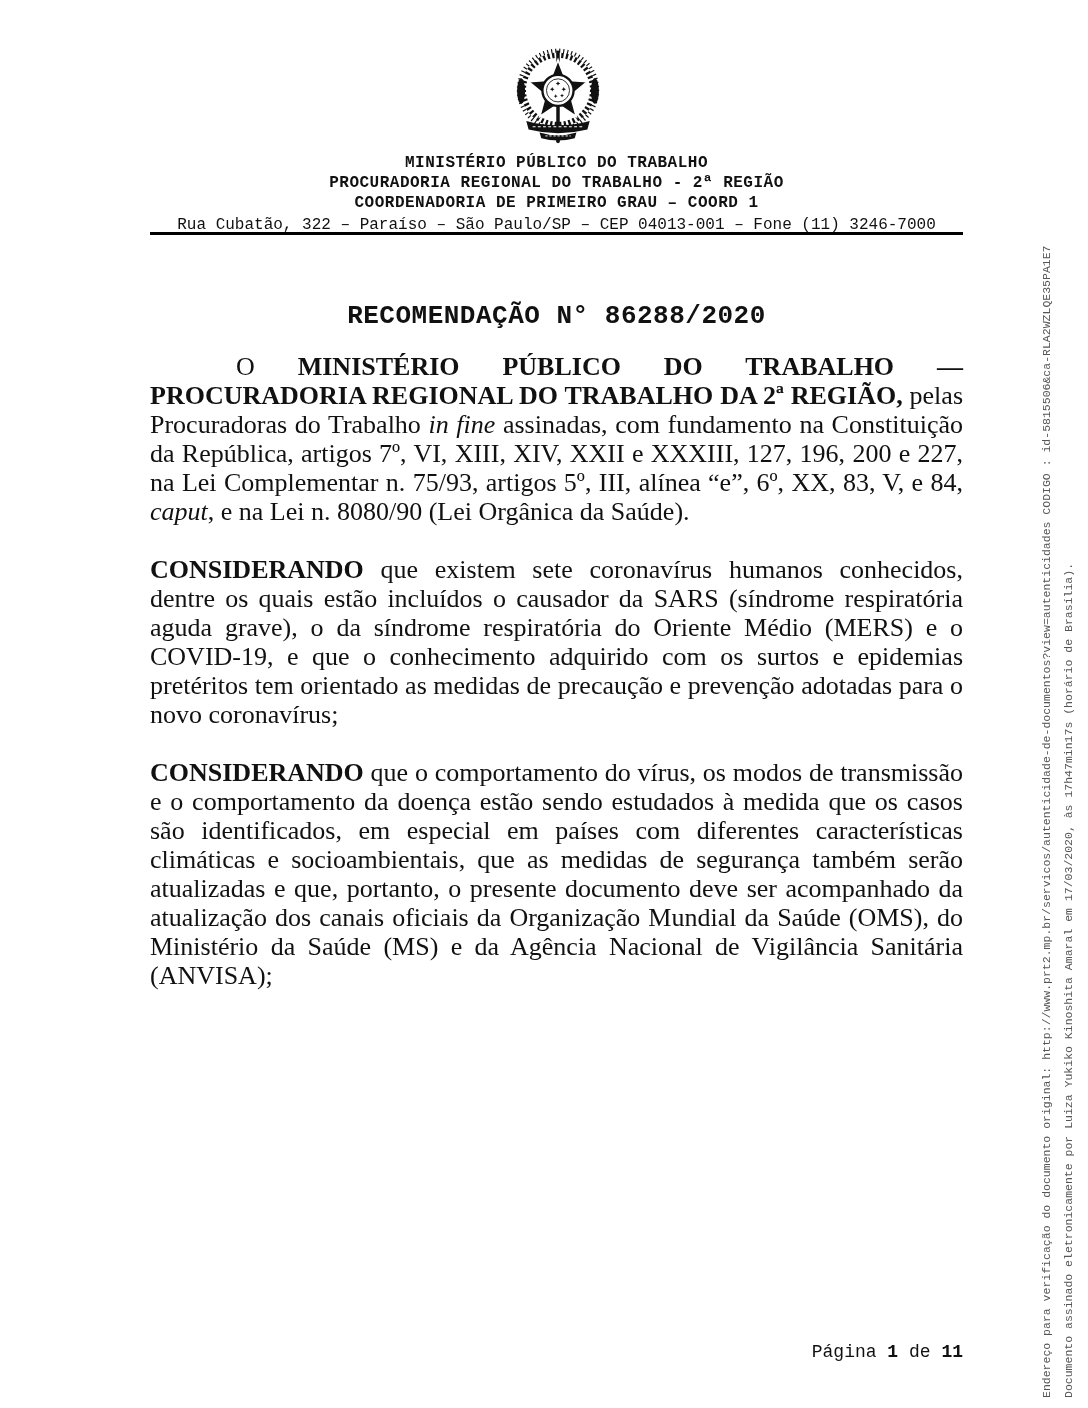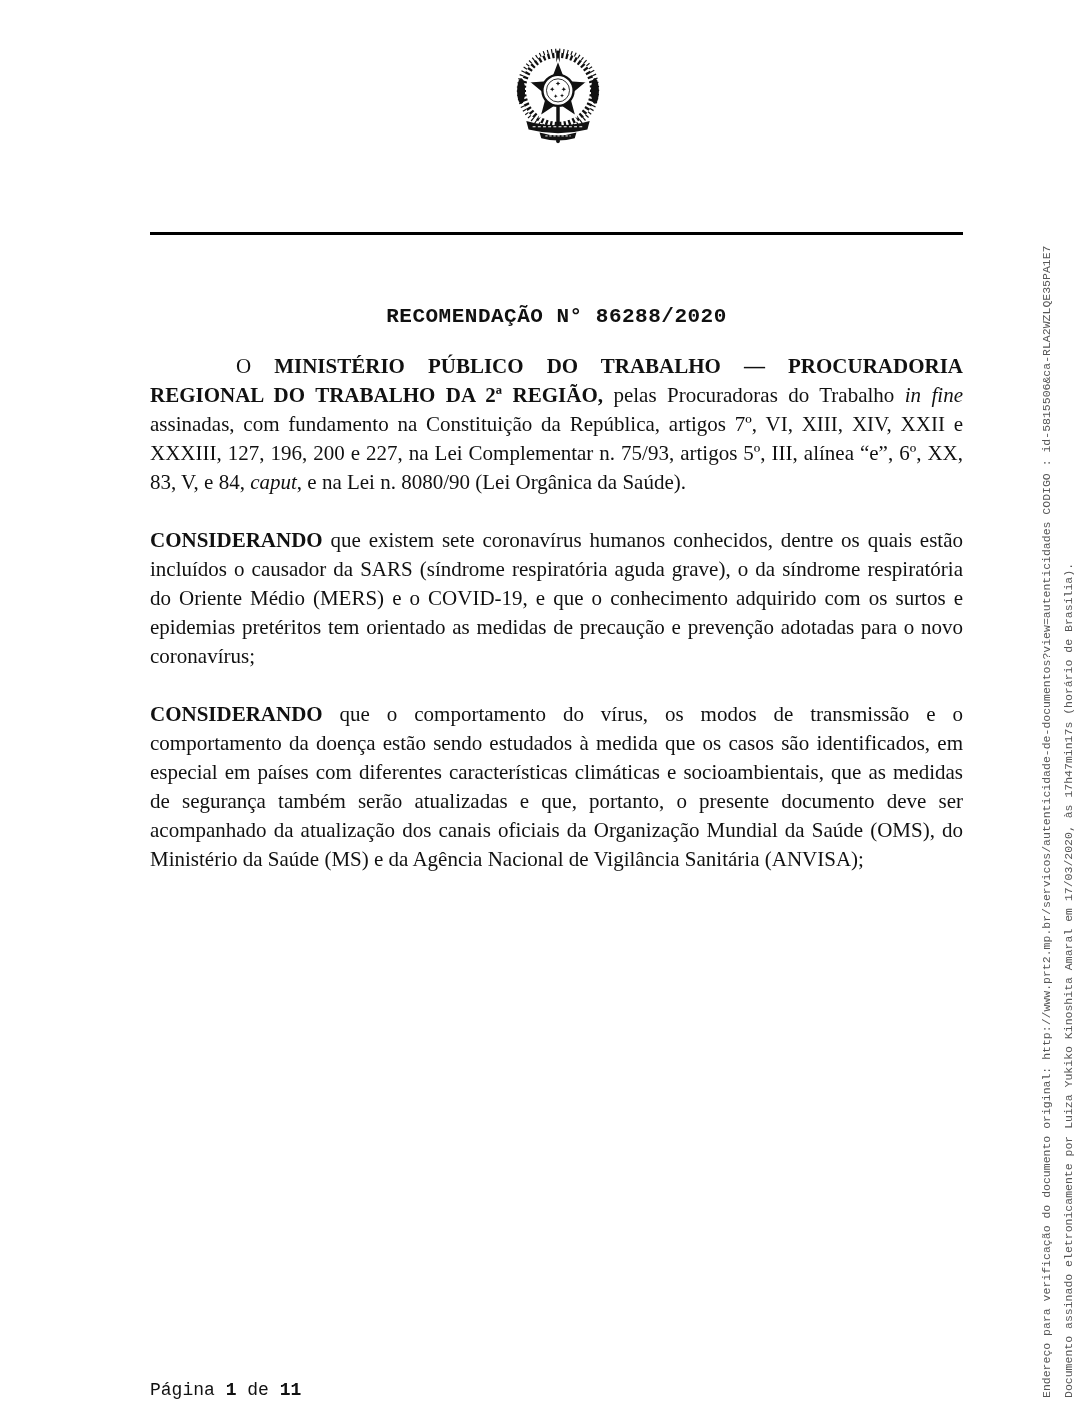--- a/index.html
+++ b/index.html
@@ -10,30 +10,30 @@
   .emblem{position:absolute;left:500px;top:46px;width:116px;height:98px;}
   .header-block{
     position:absolute;left:150px;top:153px;width:813px;
     text-align:center;font-size:16px;line-height:20px;color:#111111;
   }
   .header-org{font-weight:bold;letter-spacing:0.5px;}
   .header-address{font-weight:normal;margin-top:2px;}
   .header-rule{position:absolute;left:150px;top:232px;width:813px;height:3px;background:#000000;}
   .content{
     position:absolute;left:150px;top:302px;width:813px;
-    font-size:21px;line-height:29px;color:#111111;
+    font-size:26px;line-height:29px;color:#111111;
   }
   .doc-title{text-align:center;font-weight:bold;margin:0 0 21px 0;letter-spacing:0.5px;}
   .para{margin:12px 0 29px 0;text-align:justify;font-family:Liberation Serif, serif;}
   .para.indent{text-indent:86px;}
   .b{font-weight:bold;}
   .i{font-style:italic;}
   .footer{
-    position:absolute;left:150px;top:1342px;width:813px;text-align:left;
-    font-size:18px;color:#111111;margin-top:38px;
+    position:absolute;left:150px;top:1342px;width:813px;text-align:right;
+    font-size:18px;color:#111111;
   }
   .side-note{
     position:absolute;transform:rotate(-90deg);transform-origin:0 0;
     white-space:nowrap;font-size:11.5px;line-height:14px;color:#555555;
     font-family:"Liberation Mono","DejaVu Sans Mono",monospace;
   }
   .side-note-1{left:1062px;top:1398px;}
   .side-note-2{left:1040px;top:1398px;}
 </style>
 </head>
@@ -64,20 +64,26 @@
     </g>
 
     <path d="M45,130 Q100,145 155,130 L151,145 Q100,158 49,145 Z" fill="#111111"></path>
     <line x1="56" y1="140" x2="144" y2="140" stroke="#ffffff" stroke-width="2" stroke-dasharray="5 4"></line>
     <path d="M68,150 Q100,160 132,150 L129,160 Q100,168 71,160 Z" fill="#111111"></path>
     <line x1="78" y1="156" x2="122" y2="156" stroke="#ffffff" stroke-width="1.6" stroke-dasharray="4 3"></line>
 
     <circle cx="100" cy="165" r="3.5" fill="#111111"></circle>
   </svg>
 
+  <div class="header-block">
+    <div class="header-org">MINISTÉRIO PÚBLICO DO TRABALHO</div>
+    <div class="header-org">PROCURADORIA REGIONAL DO TRABALHO - 2ª REGIÃO</div>
+    <div class="header-org">COORDENADORIA DE PRIMEIRO GRAU – COORD 1</div>
+    <div class="header-address">Rua Cubatão, 322 – Paraíso – São Paulo/SP – CEP 04013-001 – Fone (11) 3246-7000</div>
+  </div>
   <div class="header-rule"></div>
 
   <div class="content">
     <p class="doc-title">RECOMENDAÇÃO N° 86288/2020</p>
     <div>
         <p class="para indent"><span>O </span><span class="b">MINISTÉRIO PÚBLICO DO TRABALHO — PROCURADORIA REGIONAL DO TRABALHO DA 2ª REGIÃO,</span><span> pelas Procuradoras do Trabalho </span><span class="i">in fine</span><span> assinadas, com fundamento na Constituição da República, artigos 7º, VI, XIII, XIV, XXII e XXXIII,  127, 196, 200 e 227, na Lei Complementar n. 75/93, artigos 5º, III, alínea “e”, 6º, XX, 83, V, e 84, </span><span class="i">caput</span><span>, e na Lei n. 8080/90 (Lei Orgânica da Saúde).</span></p>
         <p class="para"><span class="b">CONSIDERANDO</span><span> que existem sete coronavírus humanos conhecidos, dentre os quais estão incluídos o causador da SARS (síndrome respiratória aguda grave), o da síndrome respiratória do Oriente Médio (MERS) e o COVID-19, e que o conhecimento adquirido com os surtos e epidemias pretéritos tem orientado as medidas de precaução e prevenção adotadas para o novo coronavírus;</span></p>
         <p class="para"><span class="b">CONSIDERANDO</span><span> que o comportamento do vírus, os modos de transmissão e o comportamento da doença estão sendo estudados à medida que os casos são identificados, em especial em países com diferentes características climáticas e socioambientais, que as medidas de segurança também serão atualizadas e que, portanto, o presente documento deve ser acompanhado da atualização dos canais oficiais da Organização Mundial da Saúde (OMS), do Ministério da Saúde (MS) e da Agência Nacional de Vigilância Sanitária (ANVISA);</span></p>
       </div>
   </div>

